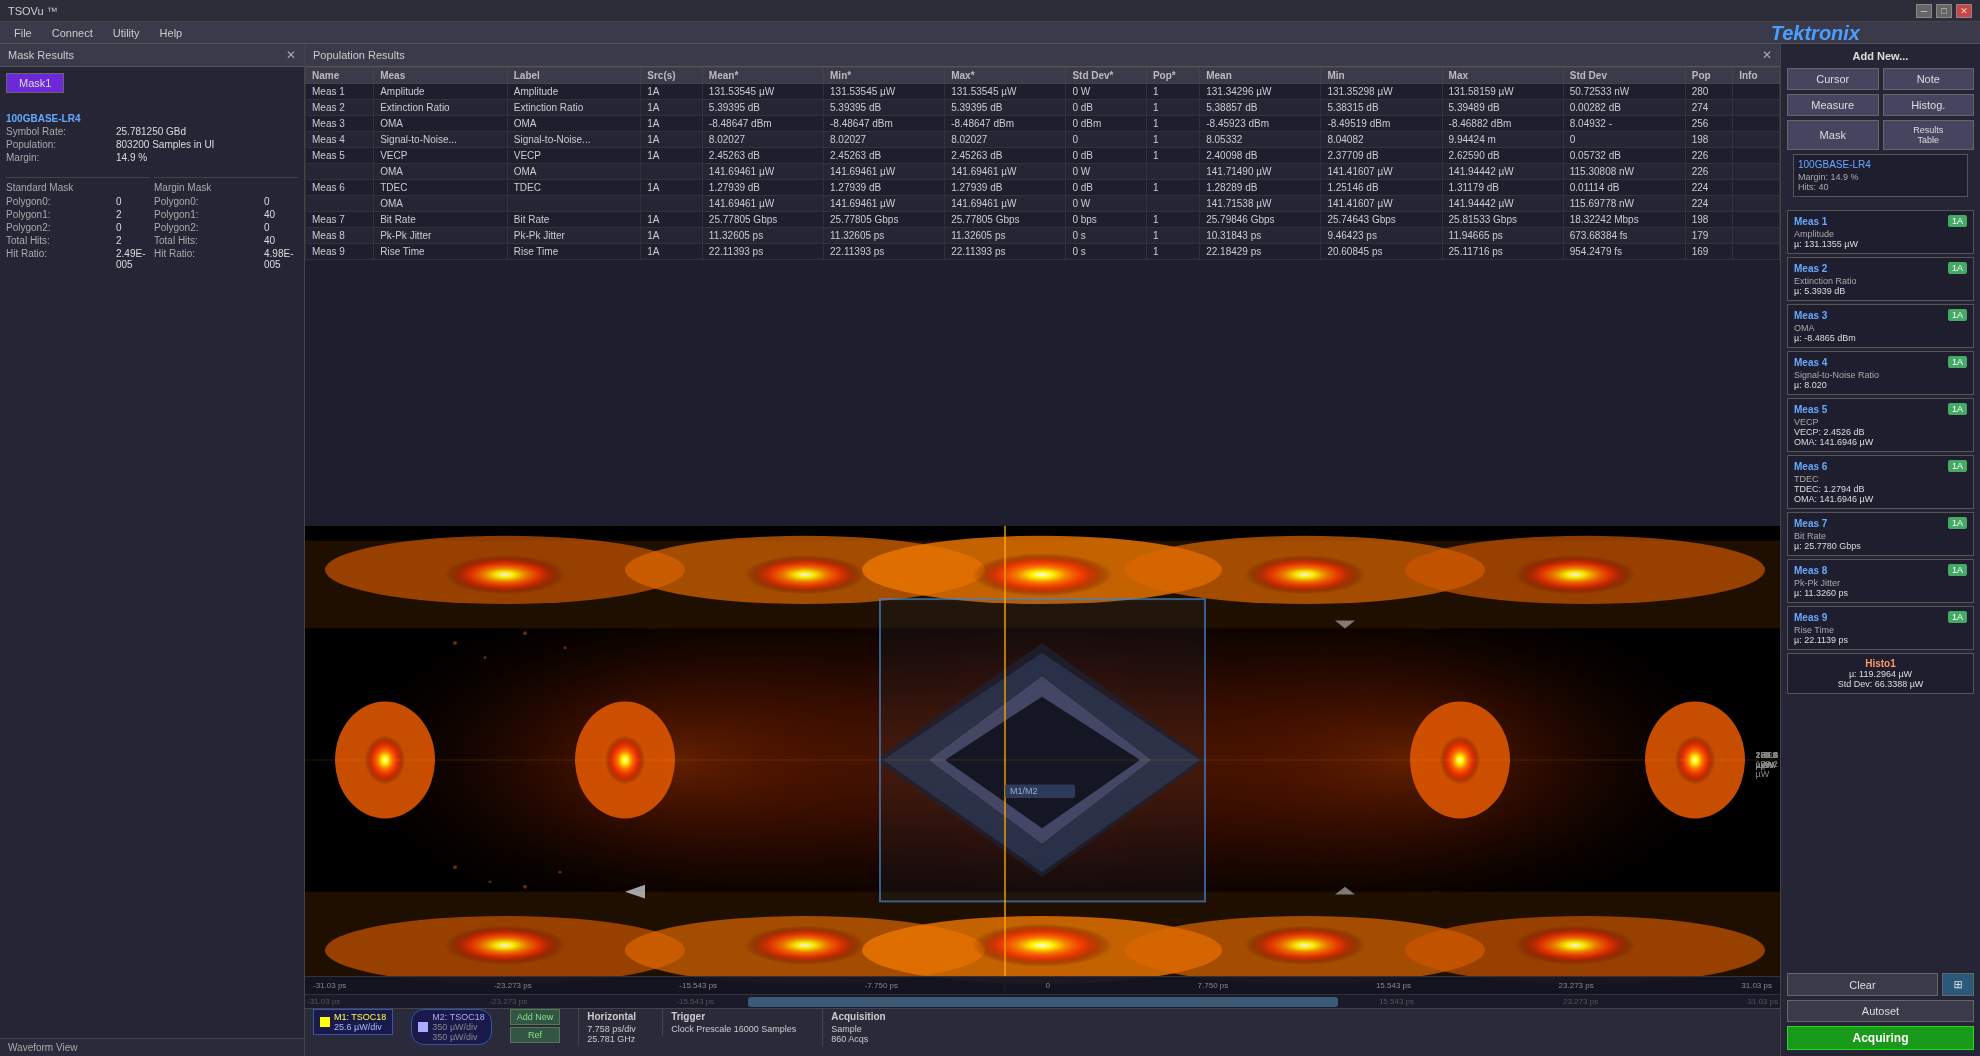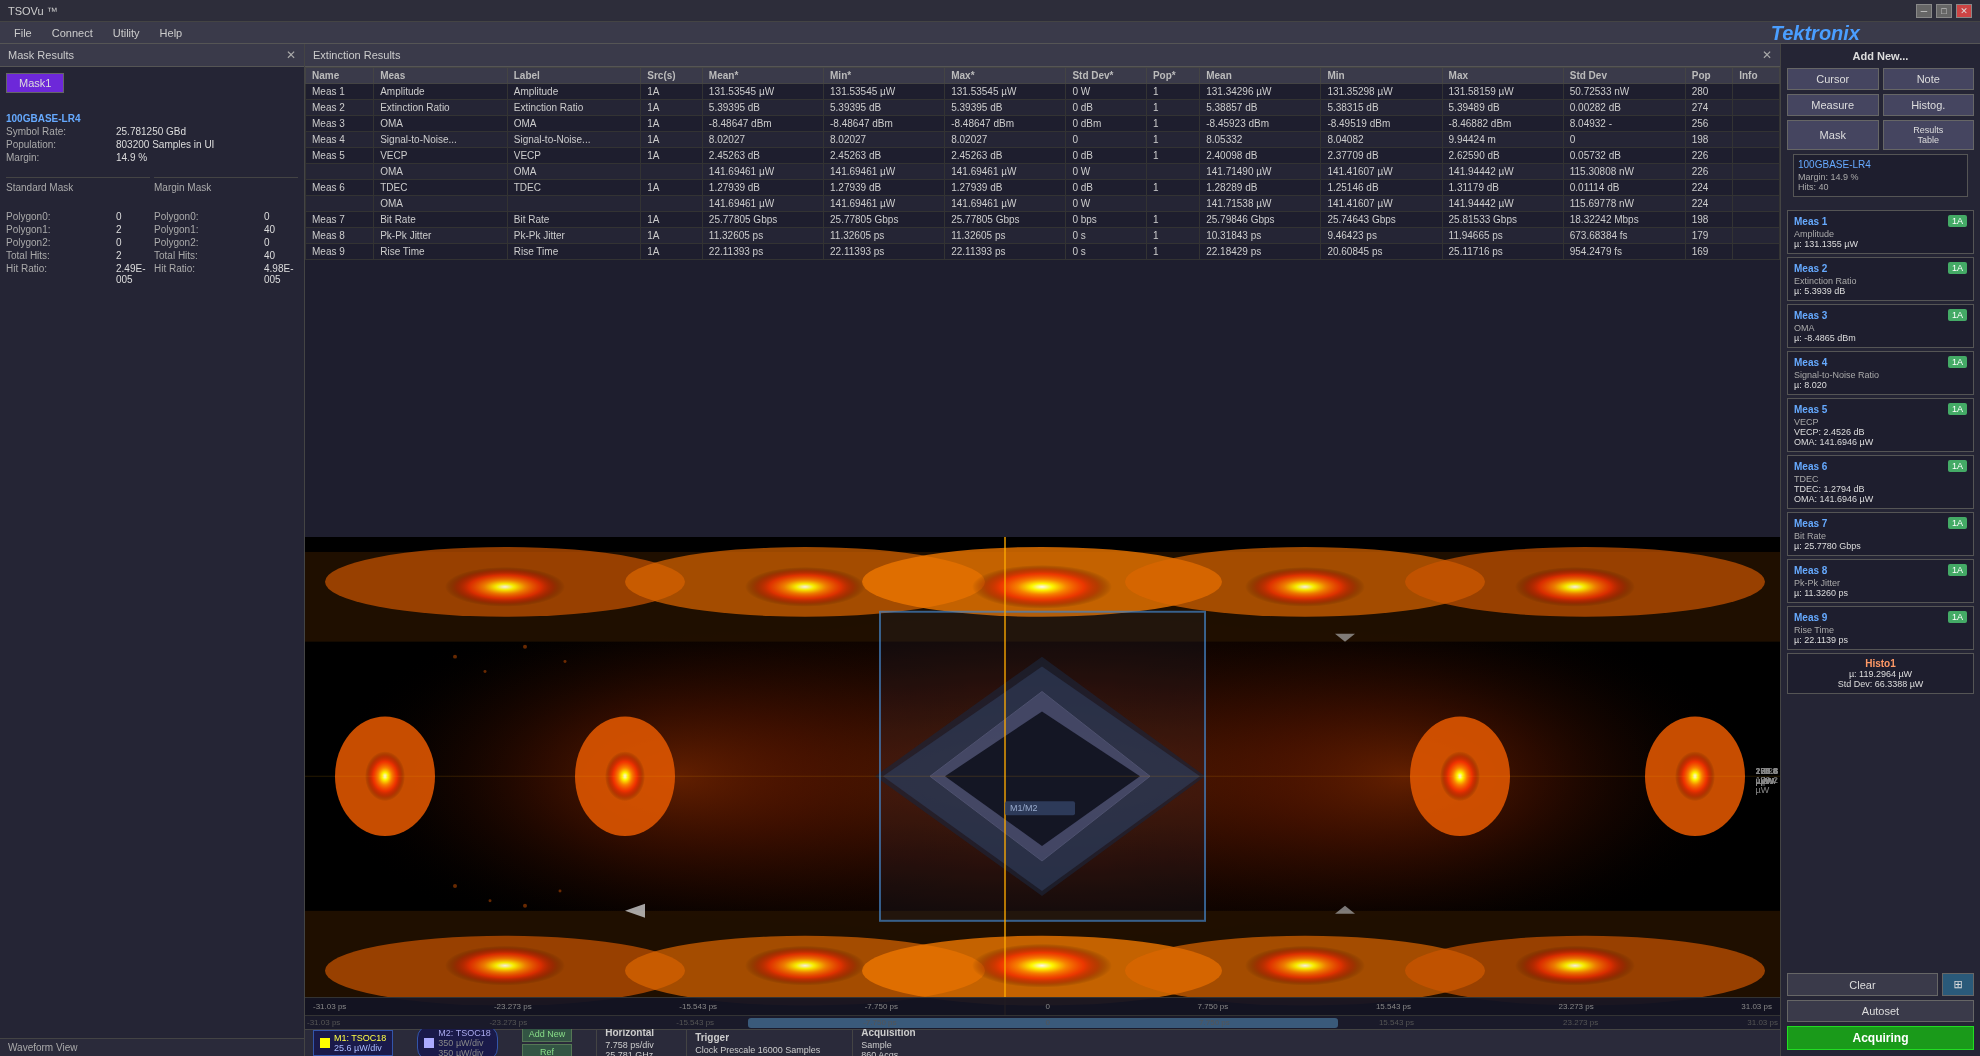--- a/index.html
+++ b/index.html
@@ -22,21 +22,21 @@
     
     
     #mask-panel { width: 305px; background: #252535; border-right: 1px solid #444; display: flex; flex-direction: column; }
     #mask-header { background: #3a3a4a; padding: 4px 8px; display: flex; align-items: center; justify-content: space-between; border-bottom: 1px solid #555; }
     .close-x { color: #aaa; cursor: pointer; font-size: 12px; }
     #mask-content { padding: 6px; flex: 1; }
     .mask-tab { background: #6d28d9; color: #ddd; padding: 3px 12px; font-size: 11px; display: inline-block; border: 1px solid #666; margin-bottom: 20px; }
     .mask-info-row { display: flex; margin-bottom: 2px; }
     .mask-info-label { color: #aaa; font-size: 10px; min-width: 110px; }
     .mask-info-value { color: #ddd; font-size: 10px; }
-    .mask-section-title { color: #aaa; font-size: 10px; margin-top: 6px; margin-bottom: 18px; border-top: 1px solid #444; padding-top: 4px; }
+    .mask-section-title { color: #aaa; font-size: 10px; margin-top: 6px; margin-bottom: 3px; border-top: 1px solid #444; padding-top: 4px; }
     
     
     #meas-panel { flex: 1; background: #1e1e2e; display: flex; flex-direction: column; min-width: 0; }
     #meas-header { background: #3a3a4a; padding: 4px 8px; display: flex; align-items: center; justify-content: space-between; border-bottom: 1px solid #555; }
     
     #meas-table-wrapper { overflow-x: auto; max-height: 220px; }
     #meas-table { width: 100%; border-collapse: collapse; font-size: 10px; }
     #meas-table th { background: #3a3a4a; color: #bbb; padding: 2px 6px; text-align: left; border: 1px solid #444; white-space: nowrap; position: sticky; top: 0; }
     #meas-table td { padding: 2px 6px; border: 1px solid #333; color: #ccc; white-space: nowrap; }
     #meas-table tr:nth-child(even) { background: #252535; }
@@ -71,21 +71,21 @@
     .right-histo-item { background: #1e1e2e; border: 1px solid #555; margin: 3px 6px; padding: 4px 6px; text-align: center; }
     .right-histo-name { color: #f96; font-size: 10px; font-weight: bold; }
     
     
     .right-bottom-btns { margin-top: auto; padding: 6px; display: flex; flex-direction: column; gap: 4px; }
     .clear-btn { background: #3a3a4a; color: #ddd; border: 1px solid #666; padding: 4px; font-size: 11px; cursor: pointer; text-align: center; }
     .autoset-btn { background: #3a3a4a; color: #ddd; border: 1px solid #666; padding: 4px; font-size: 11px; cursor: pointer; text-align: center; }
     .acquiring-btn { background: #1a9a1a; color: #fff; border: 1px solid #2d2; padding: 4px; font-size: 12px; font-weight: bold; cursor: pointer; text-align: center; }
     
     
-    #bottom-bar { height: 27px; background: #2a2a3a; border-top: 1px solid #444; display: flex; align-items: center; padding: 0 8px; gap: 24px; }
+    #bottom-bar { height: 48px; background: #2a2a3a; border-top: 1px solid #444; display: flex; align-items: flex-start; padding: 0 8px; gap: 18px; }
     .channel-indicator { background: #2a2a6a; border: 1px solid #55a; padding: 2px 6px; font-size: 10px; color: #7af; display: flex; align-items: center; gap: 4px; }
     .ch-color-1 { width: 10px; height: 10px; background: #ffff00; }
     .ch-color-2 { width: 10px; height: 10px; background: #aaaaff; }
     
     
     .scale-marker { position: absolute; right: 2px; color: #888; font-size: 9px; }
     
     
     #time-axis { height: 18px; background: #181828; display: flex; align-items: center; padding: 0 4px; font-size: 9px; color: #888; position: relative; }
     
@@ -201,21 +201,21 @@
 
     <div style="background:#2a2a3a;padding:3px 8px;font-size:10px;color:#aaa;border-top:1px solid #444;">
       <span>Waveform View</span>
     </div>
   </div>
 
   <div style="flex:1;display:flex;flex-direction:column;min-width:0;">
 
     <div id="meas-panel">
       <div id="meas-header">
-        <span>Extinction Results</span>
+        <span>Population Results</span>
         <span class="close-x">✕</span>
       </div>
       <div id="meas-table-wrapper">
         <table id="meas-table">
           <thead>
             <tr>
               <th>Name</th>
               <th>Meas</th>
               <th>Label</th>
               <th>Src(s)</th>

